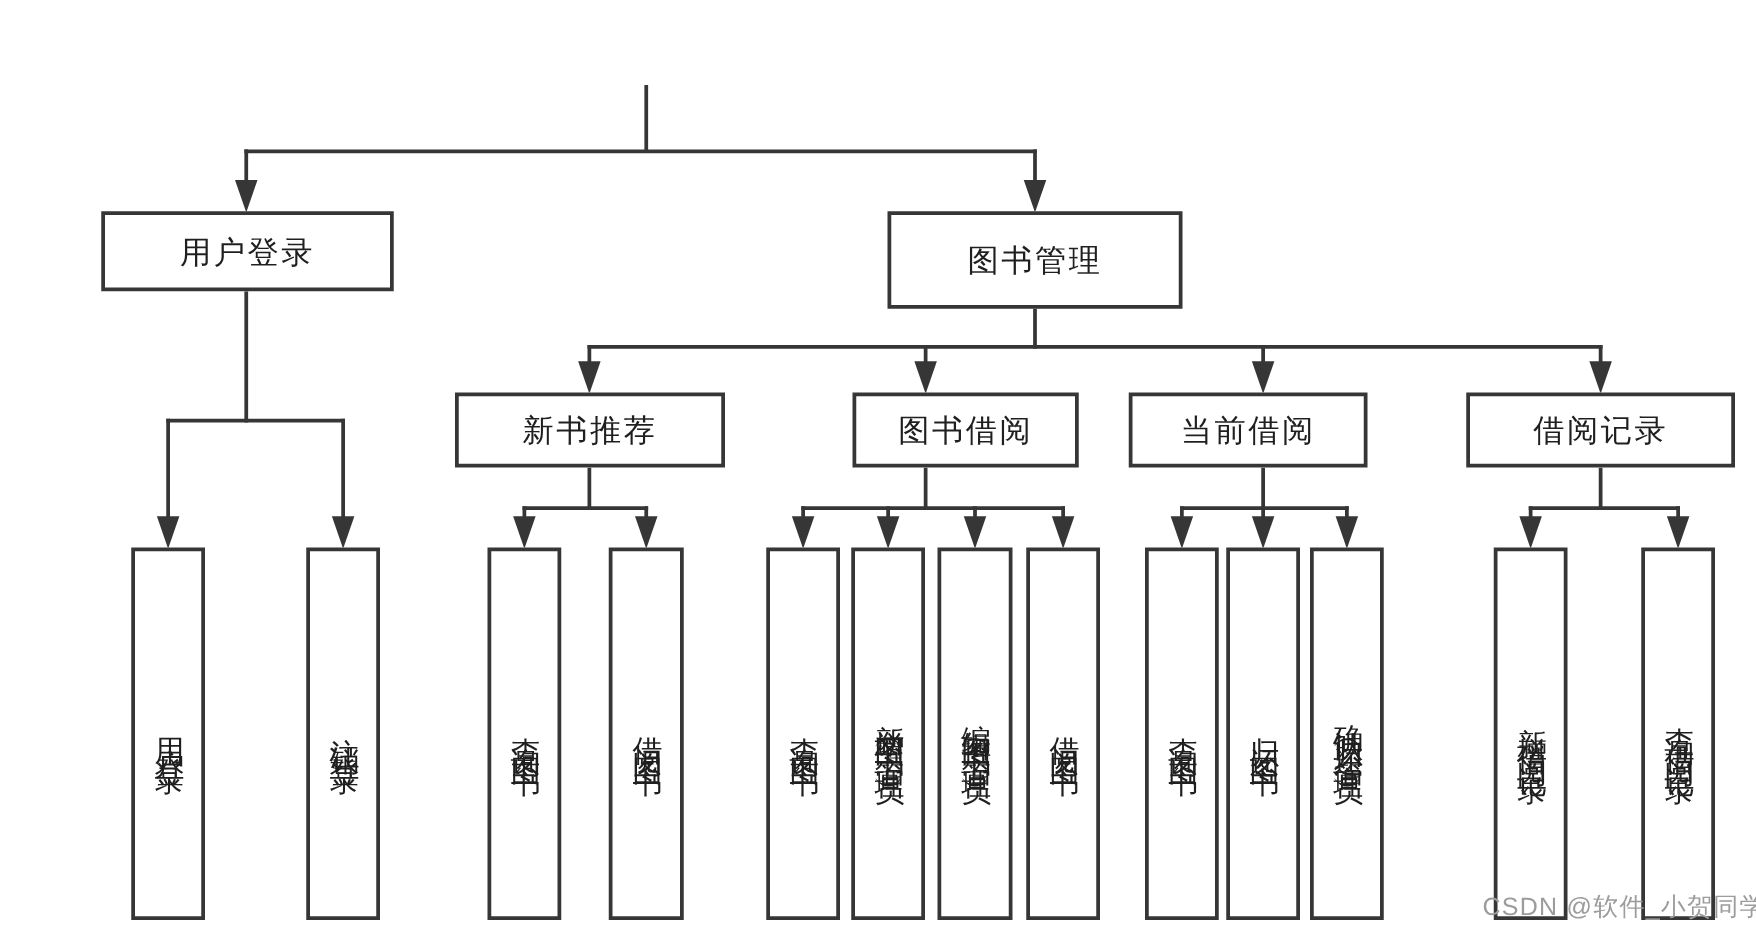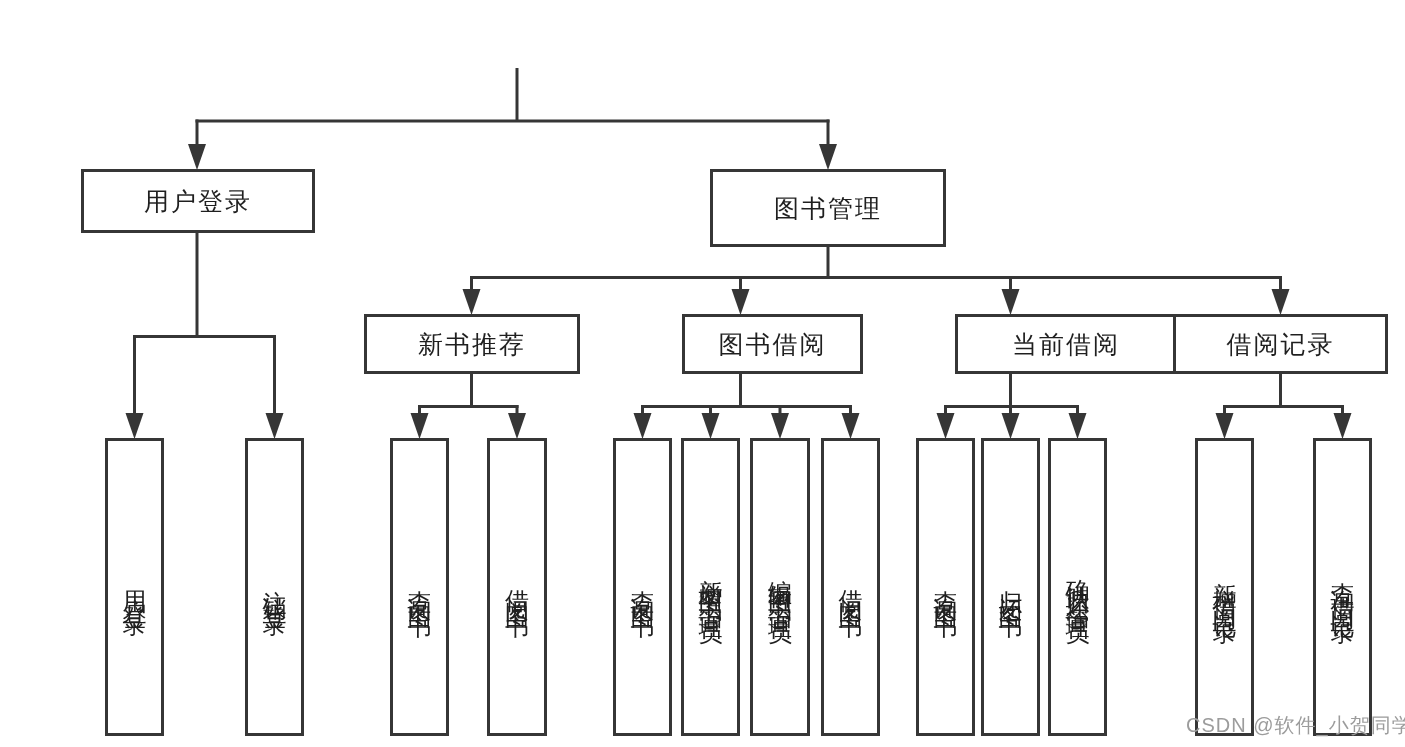--- a/index.html
+++ b/index.html
@@ -125,21 +125,21 @@
       <polygon points="1333.5,413 1351.5,413 1342.5,439"></polygon>
     </g>
   </svg>
 
 
   <div class="node" style="left:81px;top:169px;width:234px;height:64px;">用户登录</div>
   <div class="node" style="left:710px;top:169px;width:236px;height:78px;">图书管理</div>
 
   <div class="node" style="left:364px;top:314px;width:216px;height:60px;">新书推荐</div>
   <div class="node" style="left:646px;top:314px;width:181px;height:60px;margin-left:36px;">图书借阅</div>
-  <div class="node" style="left:955px;top:314px;width:222px;height:60px;">当前借阅</div>
+  <div class="node" style="left:903px;top:314px;width:191px;height:60px;">当前借阅</div>
   <div class="node" style="left:1173px;top:314px;width:215px;height:60px;">借阅记录</div>
 
   <div class="leaf" style="left:105px;width:59px;">用户登录</div>
   <div class="leaf" style="left:245px;width:59px;">注销登录</div>
 
   <div class="leaf" style="left:390px;width:59px;">查询图书</div>
   <div class="leaf" style="left:487px;width:60px;">借阅图书</div>
 
   <div class="leaf" style="left:613px;width:59px;">查询图书</div>
   <div class="leaf" style="left:681px;width:59px;letter-spacing:6px;">新增图书（管理员）</div>

